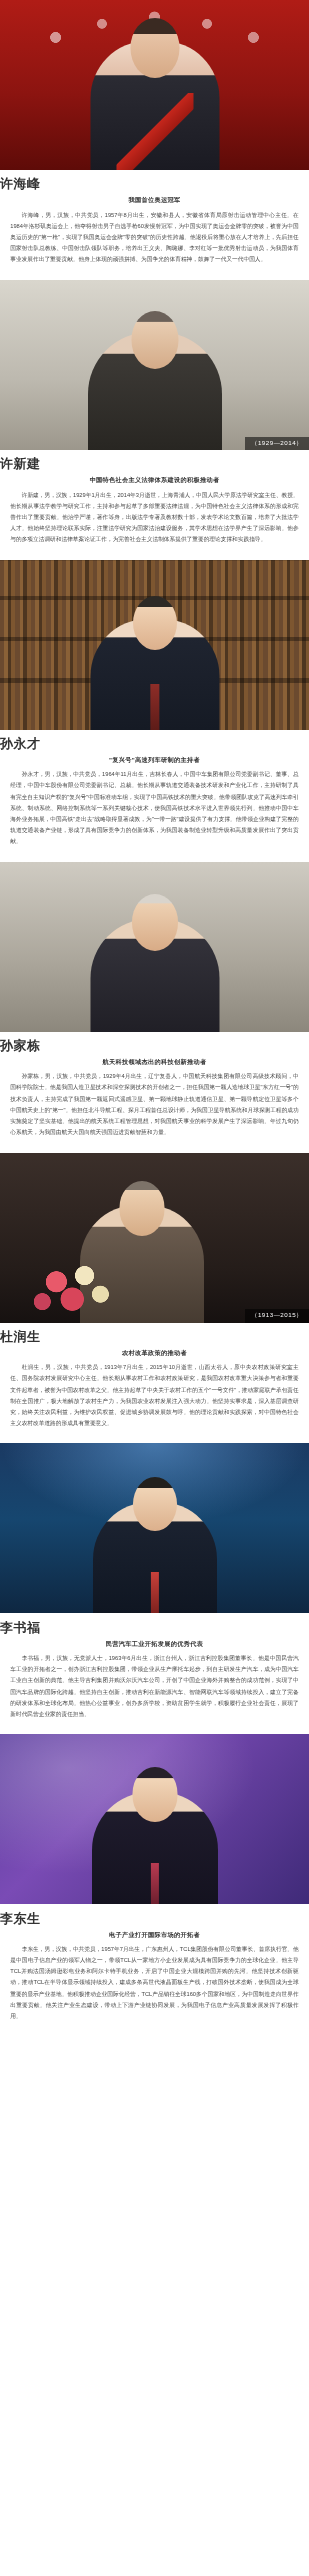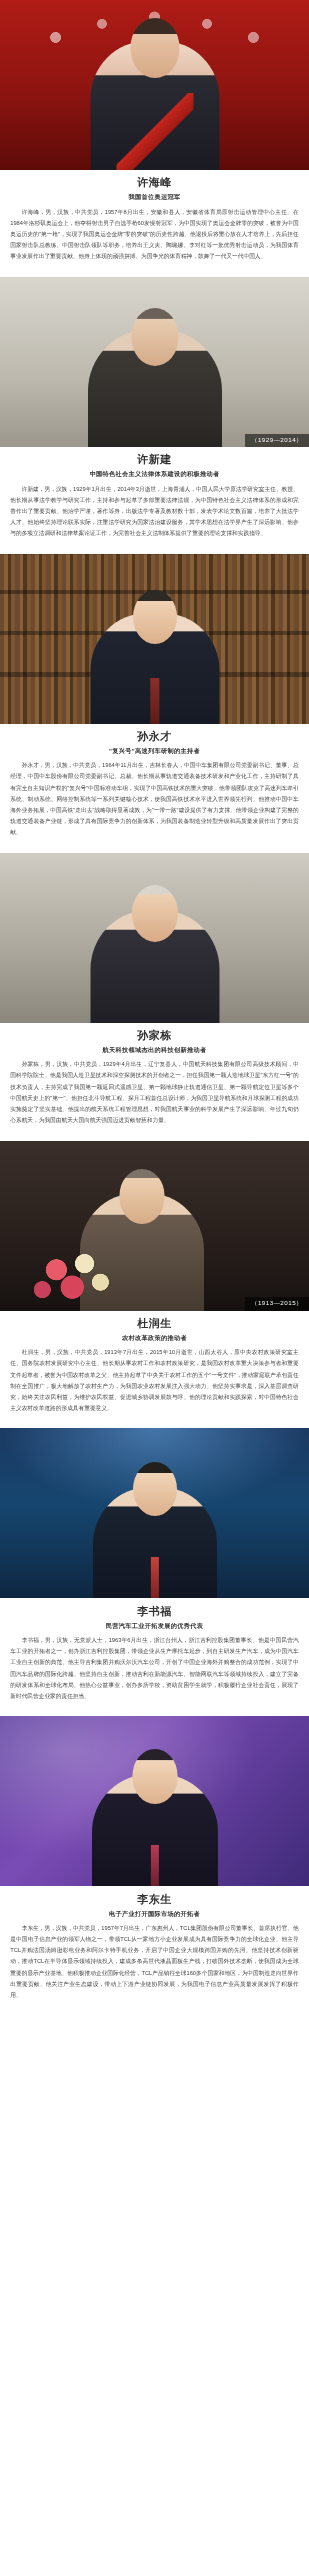--- a/index.html
+++ b/index.html
@@ -208,22 +208,22 @@
     right: 0;
     bottom: 0;
     background: rgba(0,0,0,0.55);
     color: #ffffff;
     font-size: 6.2px;
     letter-spacing: 0.5px;
     padding: 2.1px 6.2px;
   }
 
   .name {
-    text-align: center;
-    font-size: 11px;
+    text-align: left;
+    font-size: 13px;
     font-weight: bold;
     color: #333333;
     margin: 5.2px 0 2.1px 0;
     letter-spacing: 0.5px;
   }
   .title {
     text-align: center;
     font-size: 6.2px;
     font-weight: bold;
     color: #333333;

